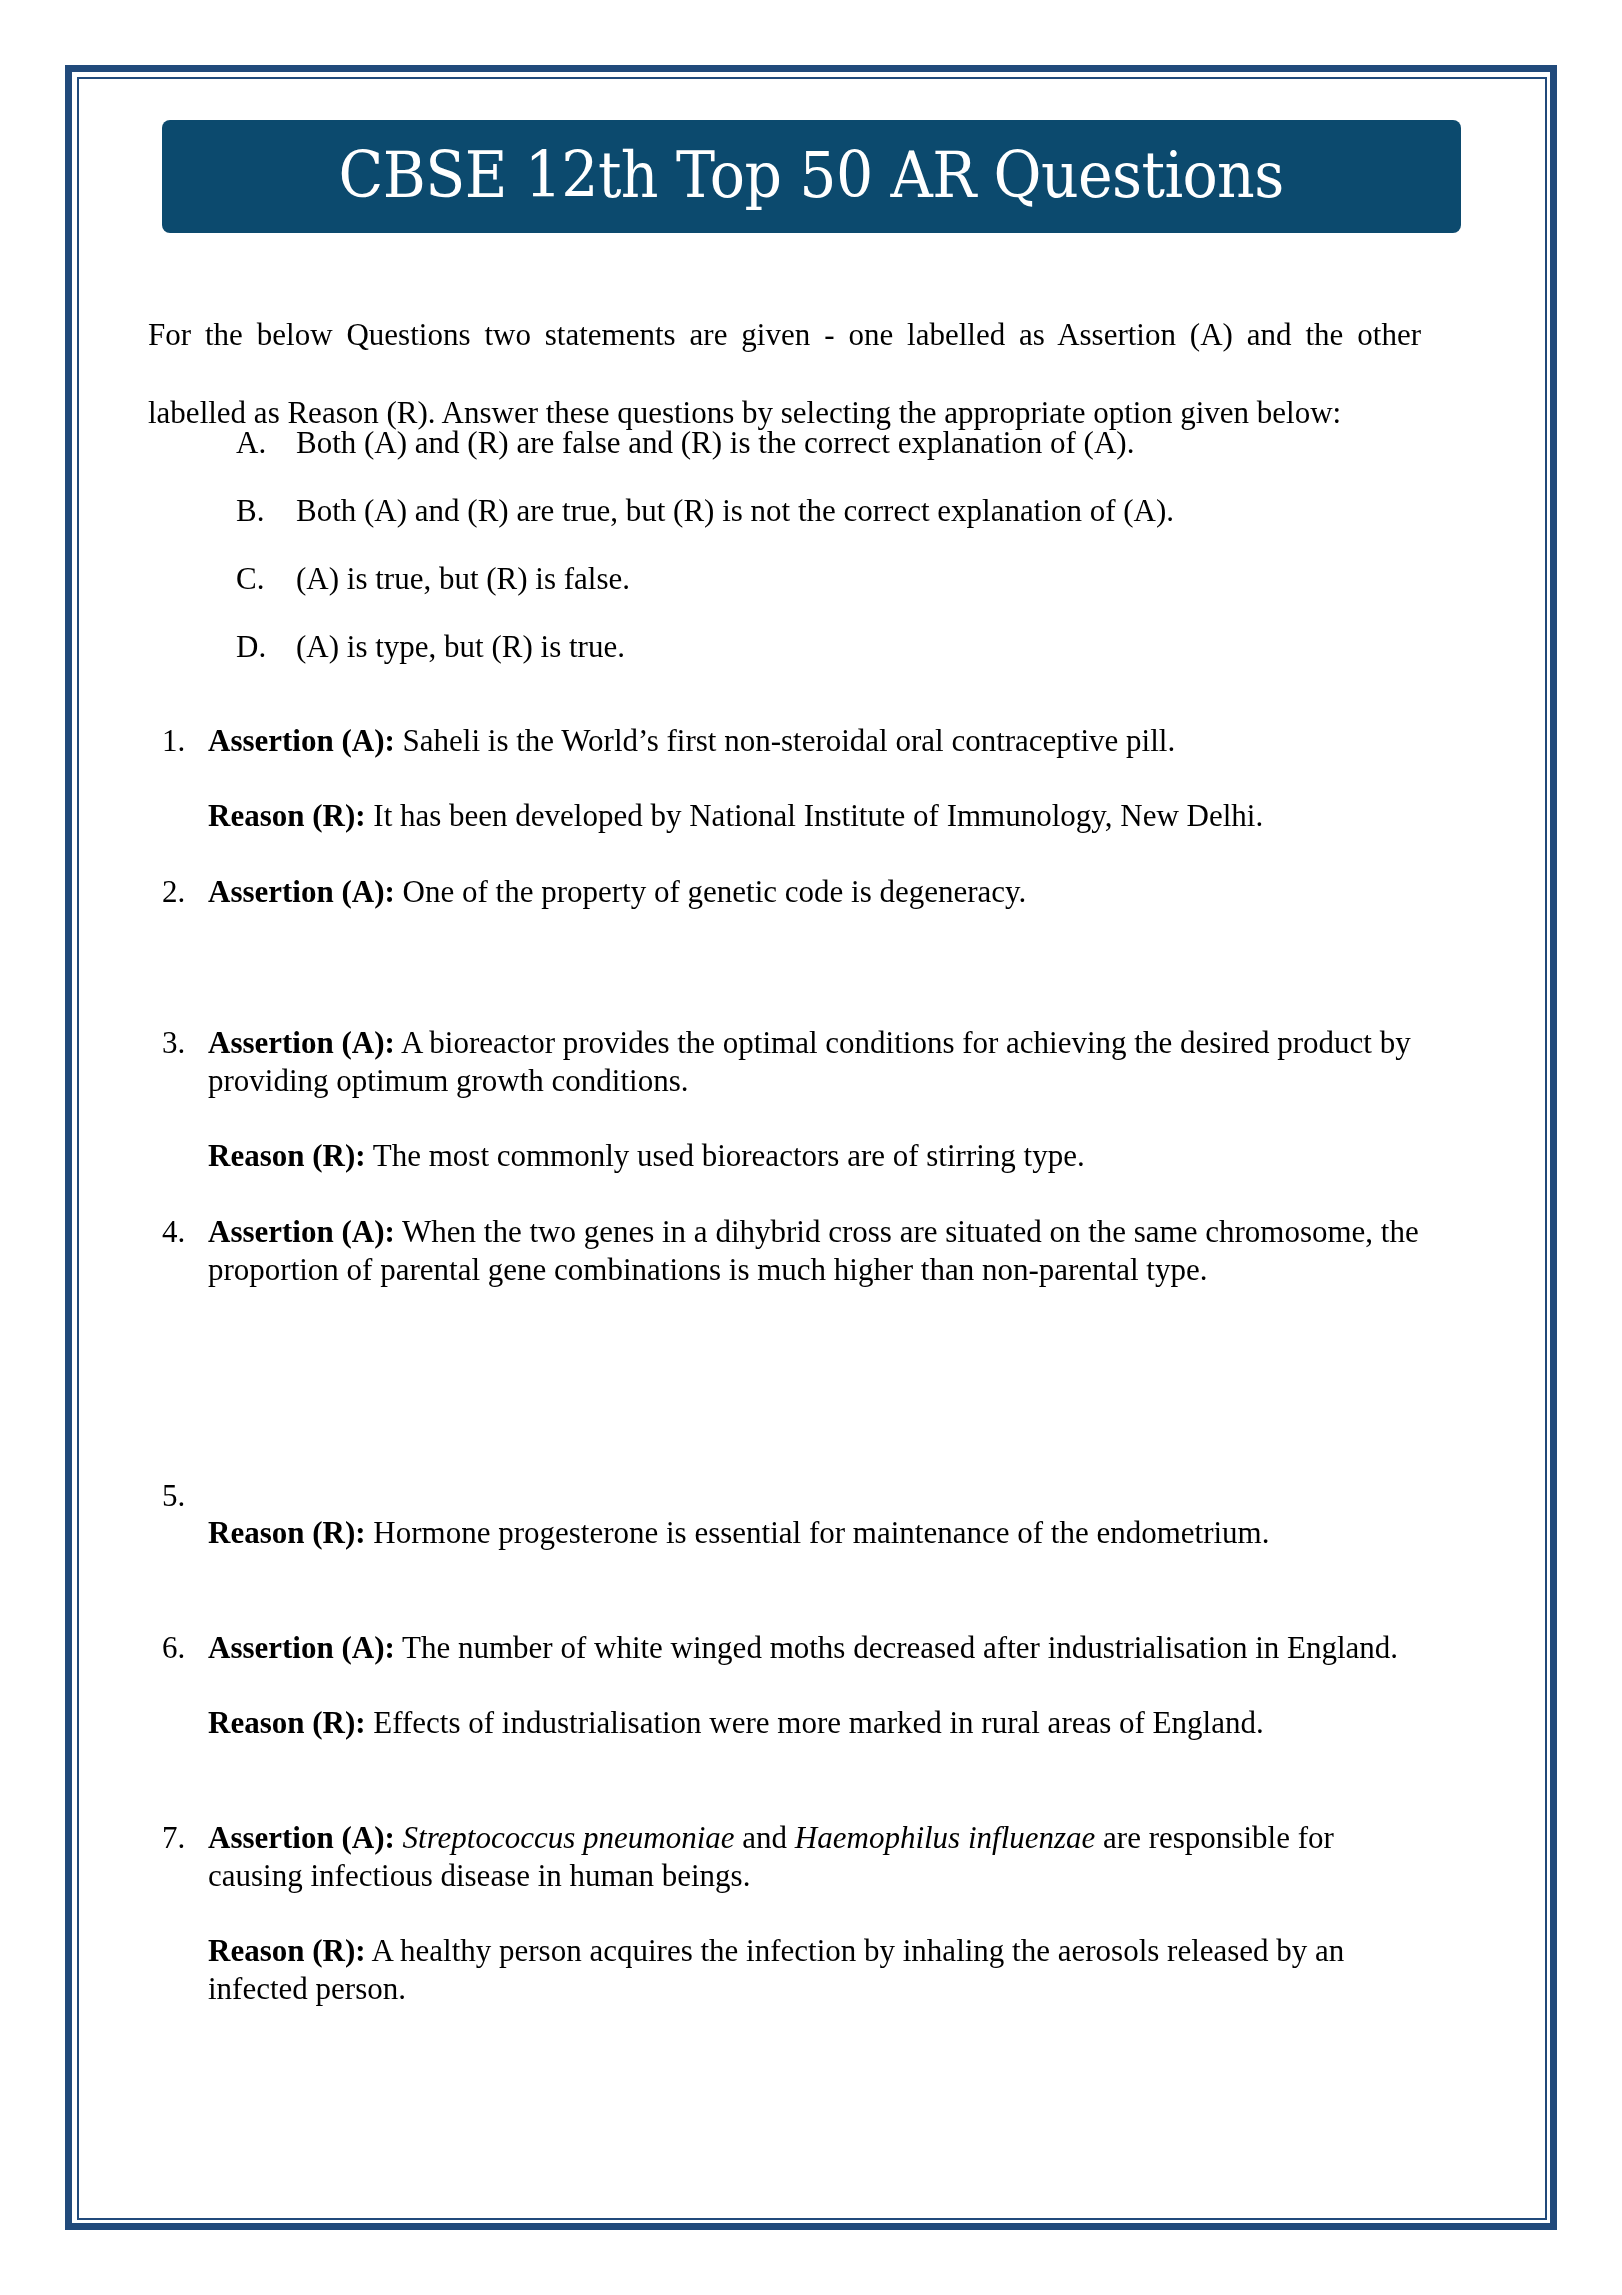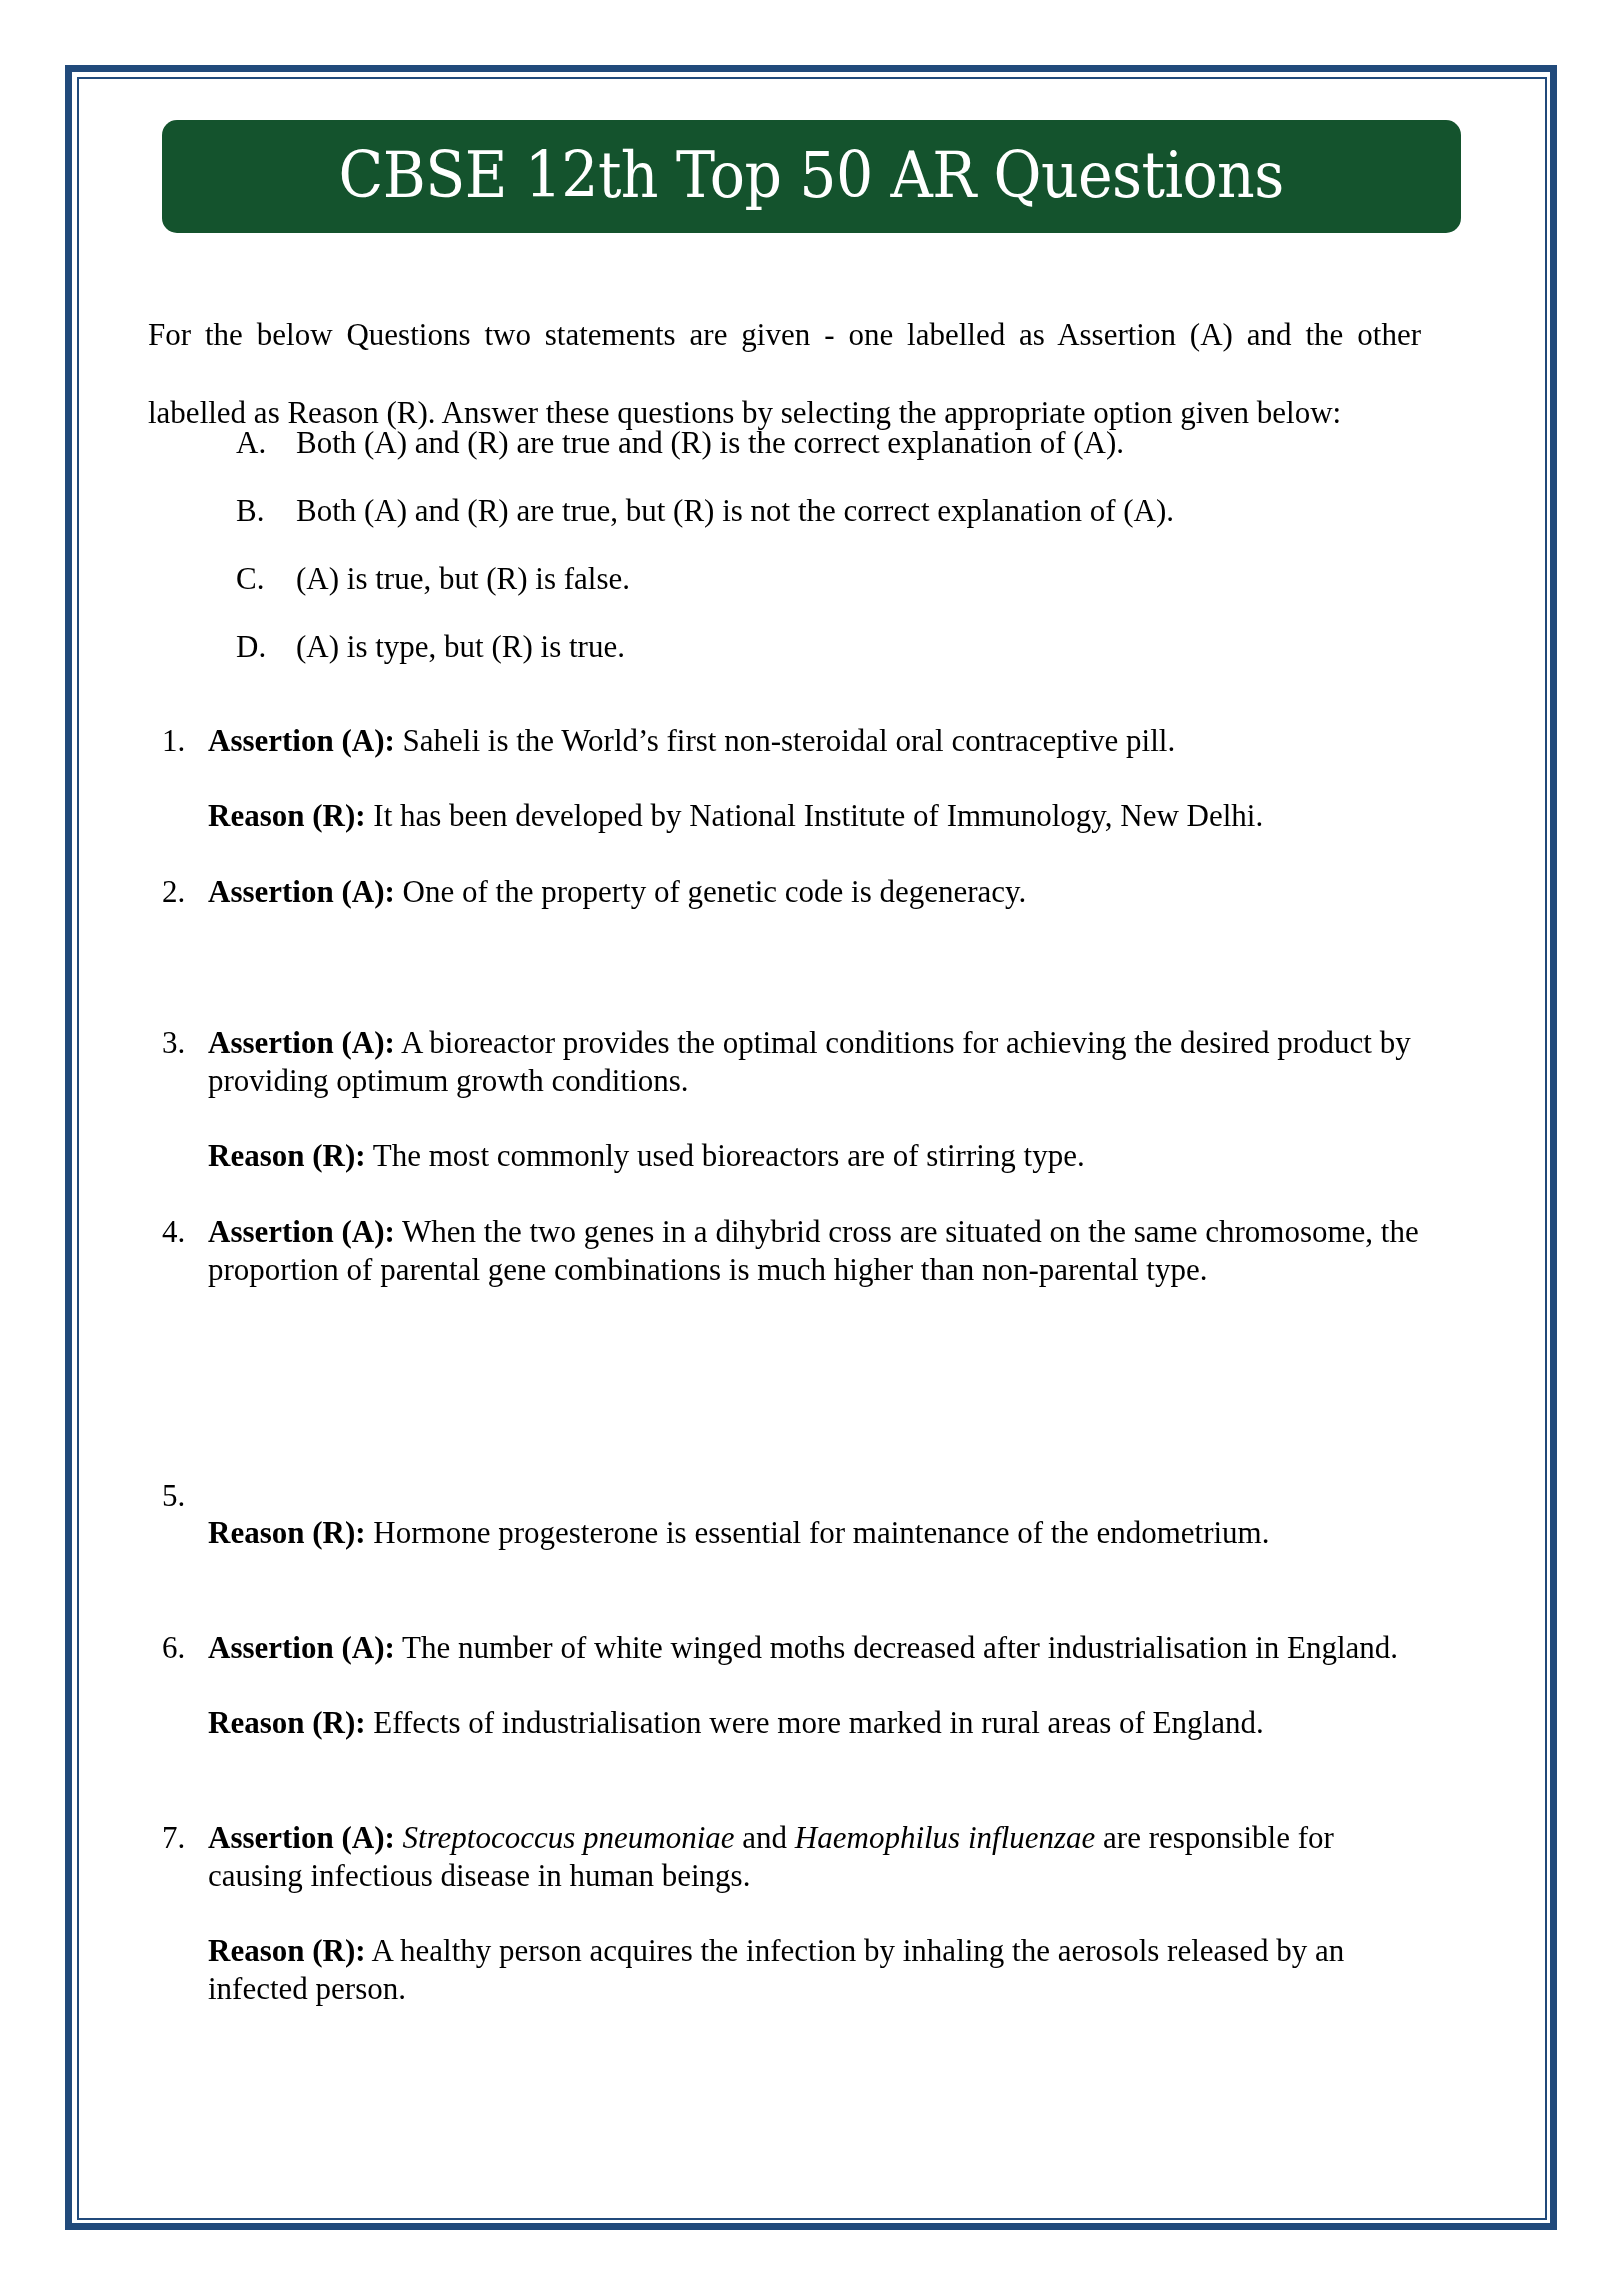--- a/index.html
+++ b/index.html
@@ -3,21 +3,21 @@
 <meta charset="utf-8">
 <style>
   html, body { margin: 0; padding: 0; background: #ffffff; }
   body { width: 1622px; height: 2295px; position: relative; overflow: hidden;
          font-family: "Liberation Serif", "DejaVu Serif", serif; color: #000; }
   .outer-frame { position: absolute; left: 65px; top: 65px; width: 1492px; height: 2165px;
                  box-sizing: border-box; border: 7.9px solid #214a7b; }
   .inner-frame { position: absolute; left: 77px; top: 77px; width: 1470px; height: 2143px;
                  box-sizing: border-box; border: 2px solid #214a7b; }
   .title-box { position: absolute; left: 162px; top: 120px; width: 1299px; height: 113px;
-               background: #14532d; border-radius: 15px; display: flex; align-items: center;
+               background: #0c4a6e; border-radius: 8px; display: flex; align-items: center;
                justify-content: center; }
   .title-text { color: #ffffff; font-family: "DejaVu Serif", "Liberation Serif", serif;
                 font-size: 63px; letter-spacing: -0.7px; transform: scaleX(0.93);
                 white-space: nowrap; line-height: 1; margin-top: -2.6px; }
   .intro { position: absolute; left: 148px; top: 296px; width: 1273px; font-size: 31px;
            line-height: 78px; text-align: justify; text-align-last: left; }
   .options { position: absolute; left: 236px; top: 423px; font-size: 31px; }
   .option { position: relative; height: 68px; line-height: 39px; white-space: nowrap; }
   .option .lbl { position: absolute; left: 0; }
   .option .txt { position: absolute; left: 60px; }
@@ -37,21 +37,21 @@
 
 <div class="title-box">
   <span class="title-text">CBSE 12th Top 50 AR Questions</span>
 </div>
 
 <p class="intro" style="margin:0">For the below Questions two statements are given - one labelled as Assertion (A) and the other labelled as Reason (R). Answer these questions by selecting the appropriate option given below:</p>
 
 <div class="options">
   <div class="option">
     <span class="lbl">A.</span>
-    <span class="txt">Both (A) and (R) are true and (R) is the correct explanation of (A).</span>
+    <span class="txt">Both (A) and (R) are false and (R) is the correct explanation of (A).</span>
   </div>
   <div class="option">
     <span class="lbl">B.</span>
     <span class="txt">Both (A) and (R) are true, but (R) is not the correct explanation of (A).</span>
   </div>
   <div class="option">
     <span class="lbl">C.</span>
     <span class="txt">(A) is true, but (R) is false.</span>
   </div>
   <div class="option">

